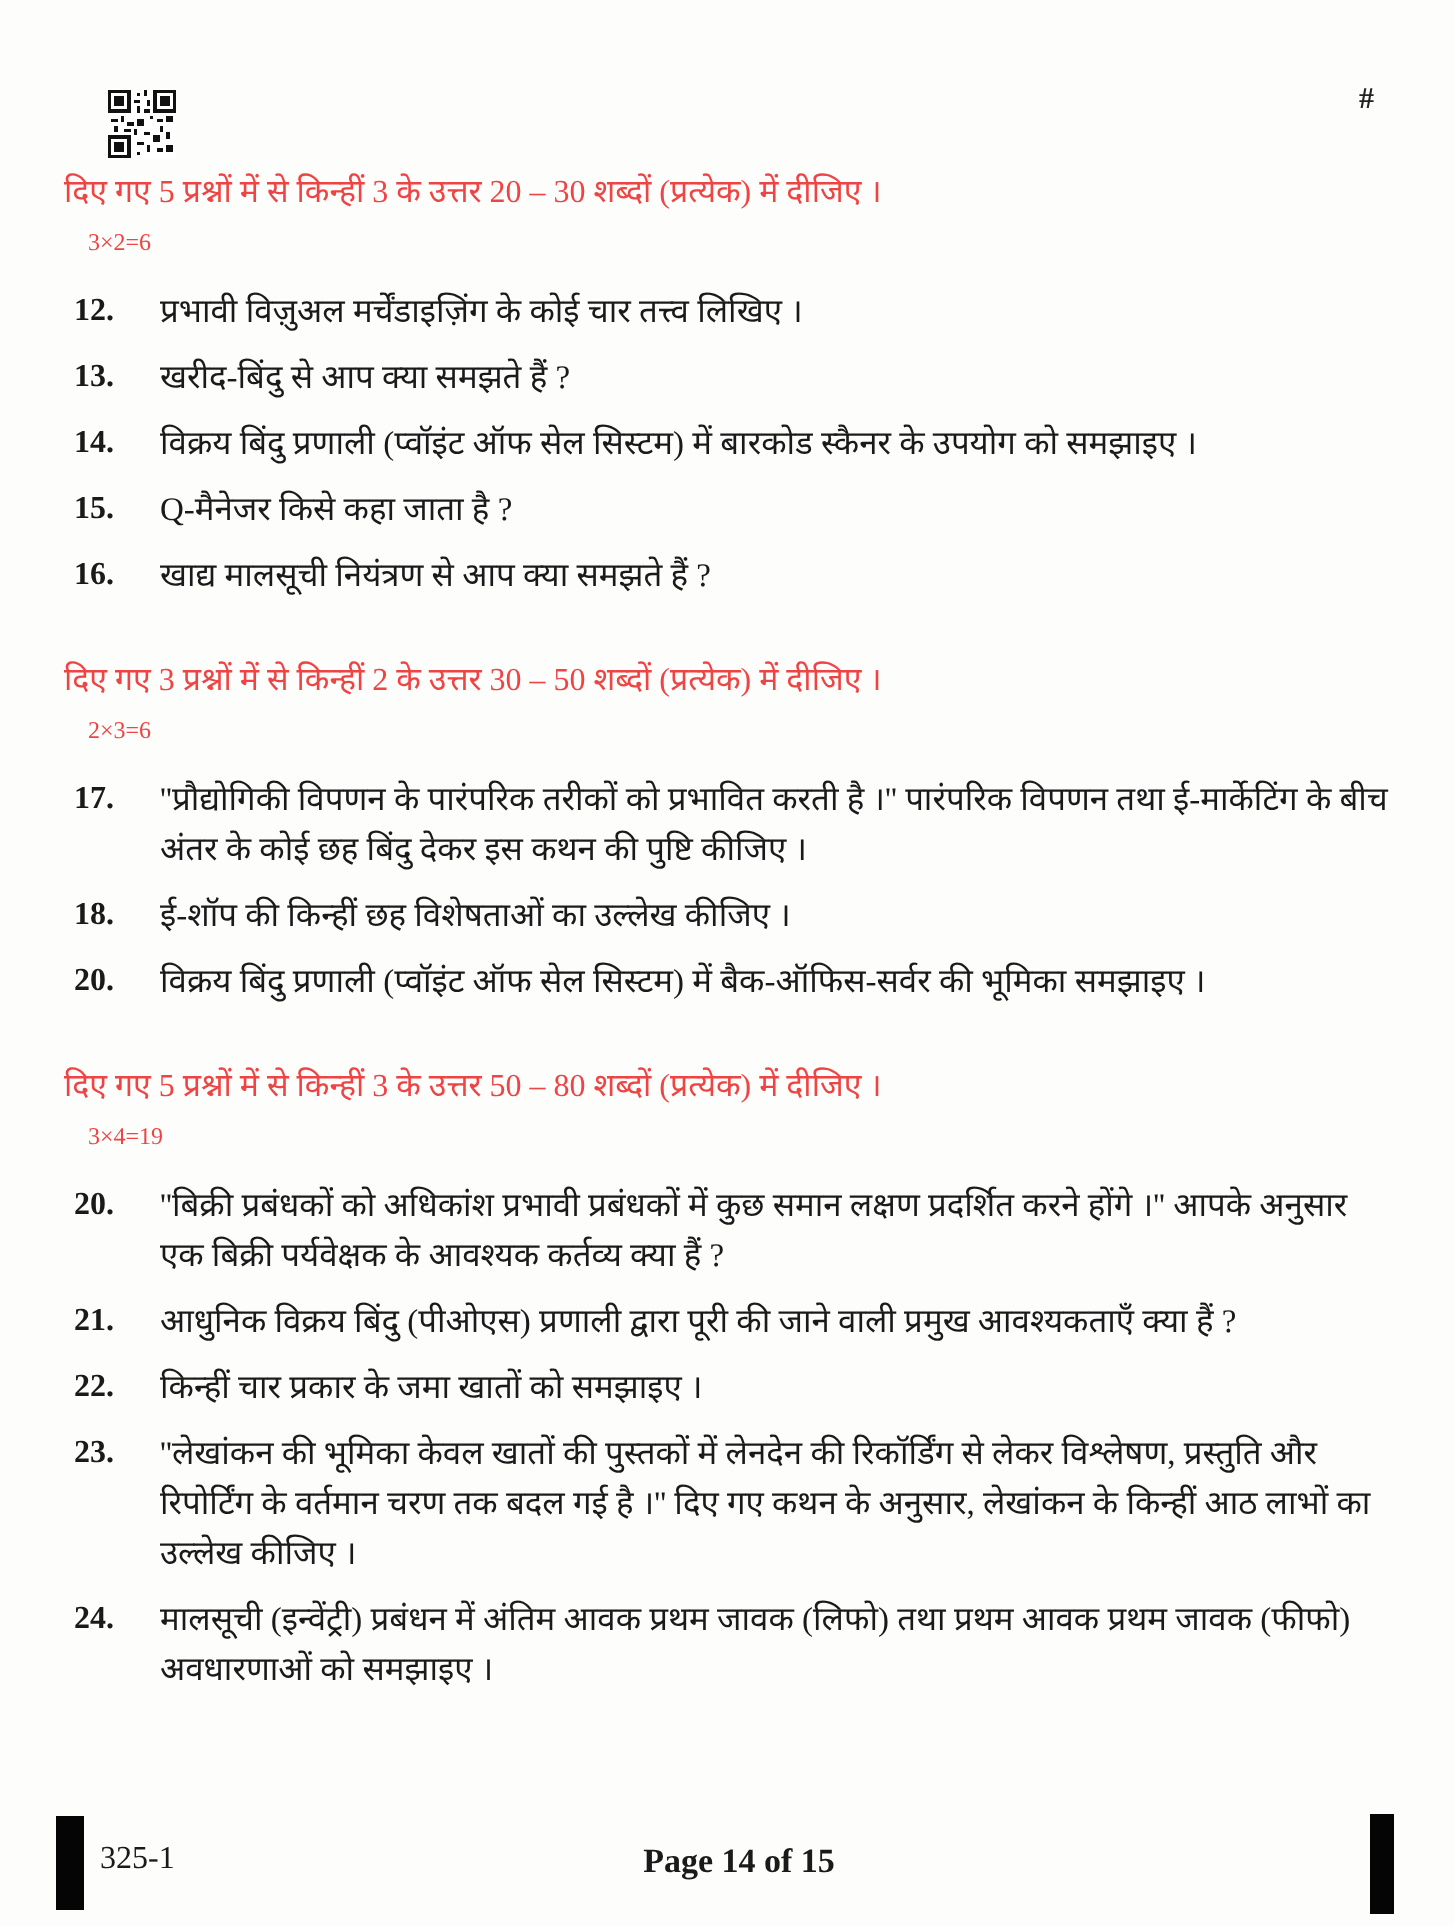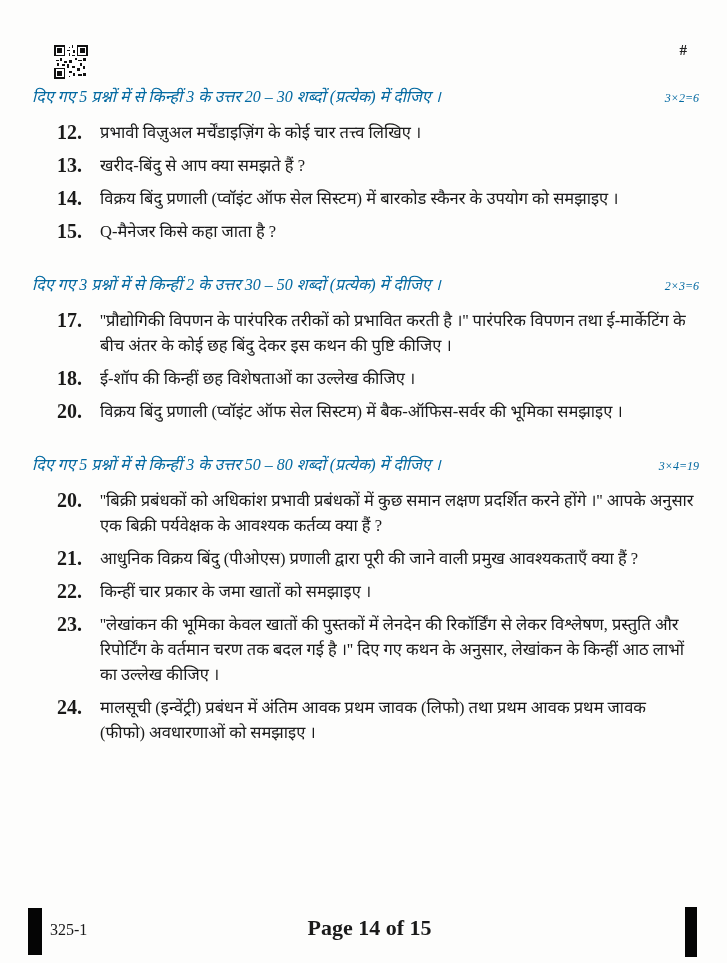--- a/index.html
+++ b/index.html
@@ -39,45 +39,44 @@
     left: 32px;
     right: 28px;
   }
   .section {
     margin-bottom: 28px;
   }
   .instruction-row {
     display: flex;
     justify-content: space-between;
     align-items: baseline;
-    font-style: italic;
     font-size: 16px;
     line-height: 25px;
     margin-bottom: 9px;
-    color: #0369a1;
+    color: #ef4444;
+    flex-direction: column;
   }
   .instruction-row .marks {
     white-space: nowrap;
     padding-left: 12px;
     font-size: 12px;
   }
   .question {
     display: flex;
     align-items: flex-start;
     margin-bottom: 8px;
     font-size: 16.5px;
     line-height: 25px;
   }
   .qnum {
     flex: 0 0 48px;
     font-weight: bold;
-    font-size: 20px;
+    font-size: 16px;
     padding-left: 5px;
     box-sizing: border-box;
-    margin-left: 20px;
   }
   .qtext {
     flex: 1;
     padding-right: 4px;
   }
   .footer {
     position: absolute;
     left: 0;
     right: 0;
     bottom: 6px;
@@ -106,21 +105,21 @@
     font-weight: normal;
     font-size: 16px;
   }
   .footer .page-label {
     position: absolute;
     left: 0;
     right: 0;
     bottom: 16px;
     text-align: center;
     font-weight: bold;
-    font-size: 22px;
+    font-size: 17px;
     padding-left: 12px;
   }
 </style>
 </head>
 <body>
 
 <div class="page">
 
   <svg class="qr" viewBox="0 0 21 21" shape-rendering="crispEdges" aria-hidden="true">
     <rect x="0" y="0" width="21" height="21" fill="#ffffff"></rect>
@@ -180,20 +179,24 @@
         <span class="qtext">खरीद-बिंदु से आप क्या समझते हैं ?</span>
       </div>
       <div class="question">
         <span class="qnum">14.</span>
         <span class="qtext">विक्रय बिंदु प्रणाली (प्वॉइंट ऑफ सेल सिस्टम) में बारकोड स्कैनर के उपयोग को समझाइए ।</span>
       </div>
       <div class="question">
         <span class="qnum">15.</span>
         <span class="qtext">Q-मैनेजर किसे कहा जाता है ?</span>
       </div>
+      <div class="question">
+        <span class="qnum">16.</span>
+        <span class="qtext">खाद्य मालसूची नियंत्रण से आप क्या समझते हैं ?</span>
+      </div>
     </section>
 
     <section class="section">
       <div class="instruction-row">
         <span class="instruction">दिए गए 3 प्रश्नों में से किन्हीं 2 के उत्तर 30 – 50 शब्दों (प्रत्येक) में दीजिए ।</span>
         <span class="marks">2×3=6</span>
       </div>
       <div class="question">
         <span class="qnum">17.</span>
         <span class="qtext">''प्रौद्योगिकी विपणन के पारंपरिक तरीकों को प्रभावित करती है ।'' पारंपरिक विपणन तथा ई-मार्केटिंग के बीच अंतर के कोई छह बिंदु देकर इस कथन की पुष्टि कीजिए ।</span>

